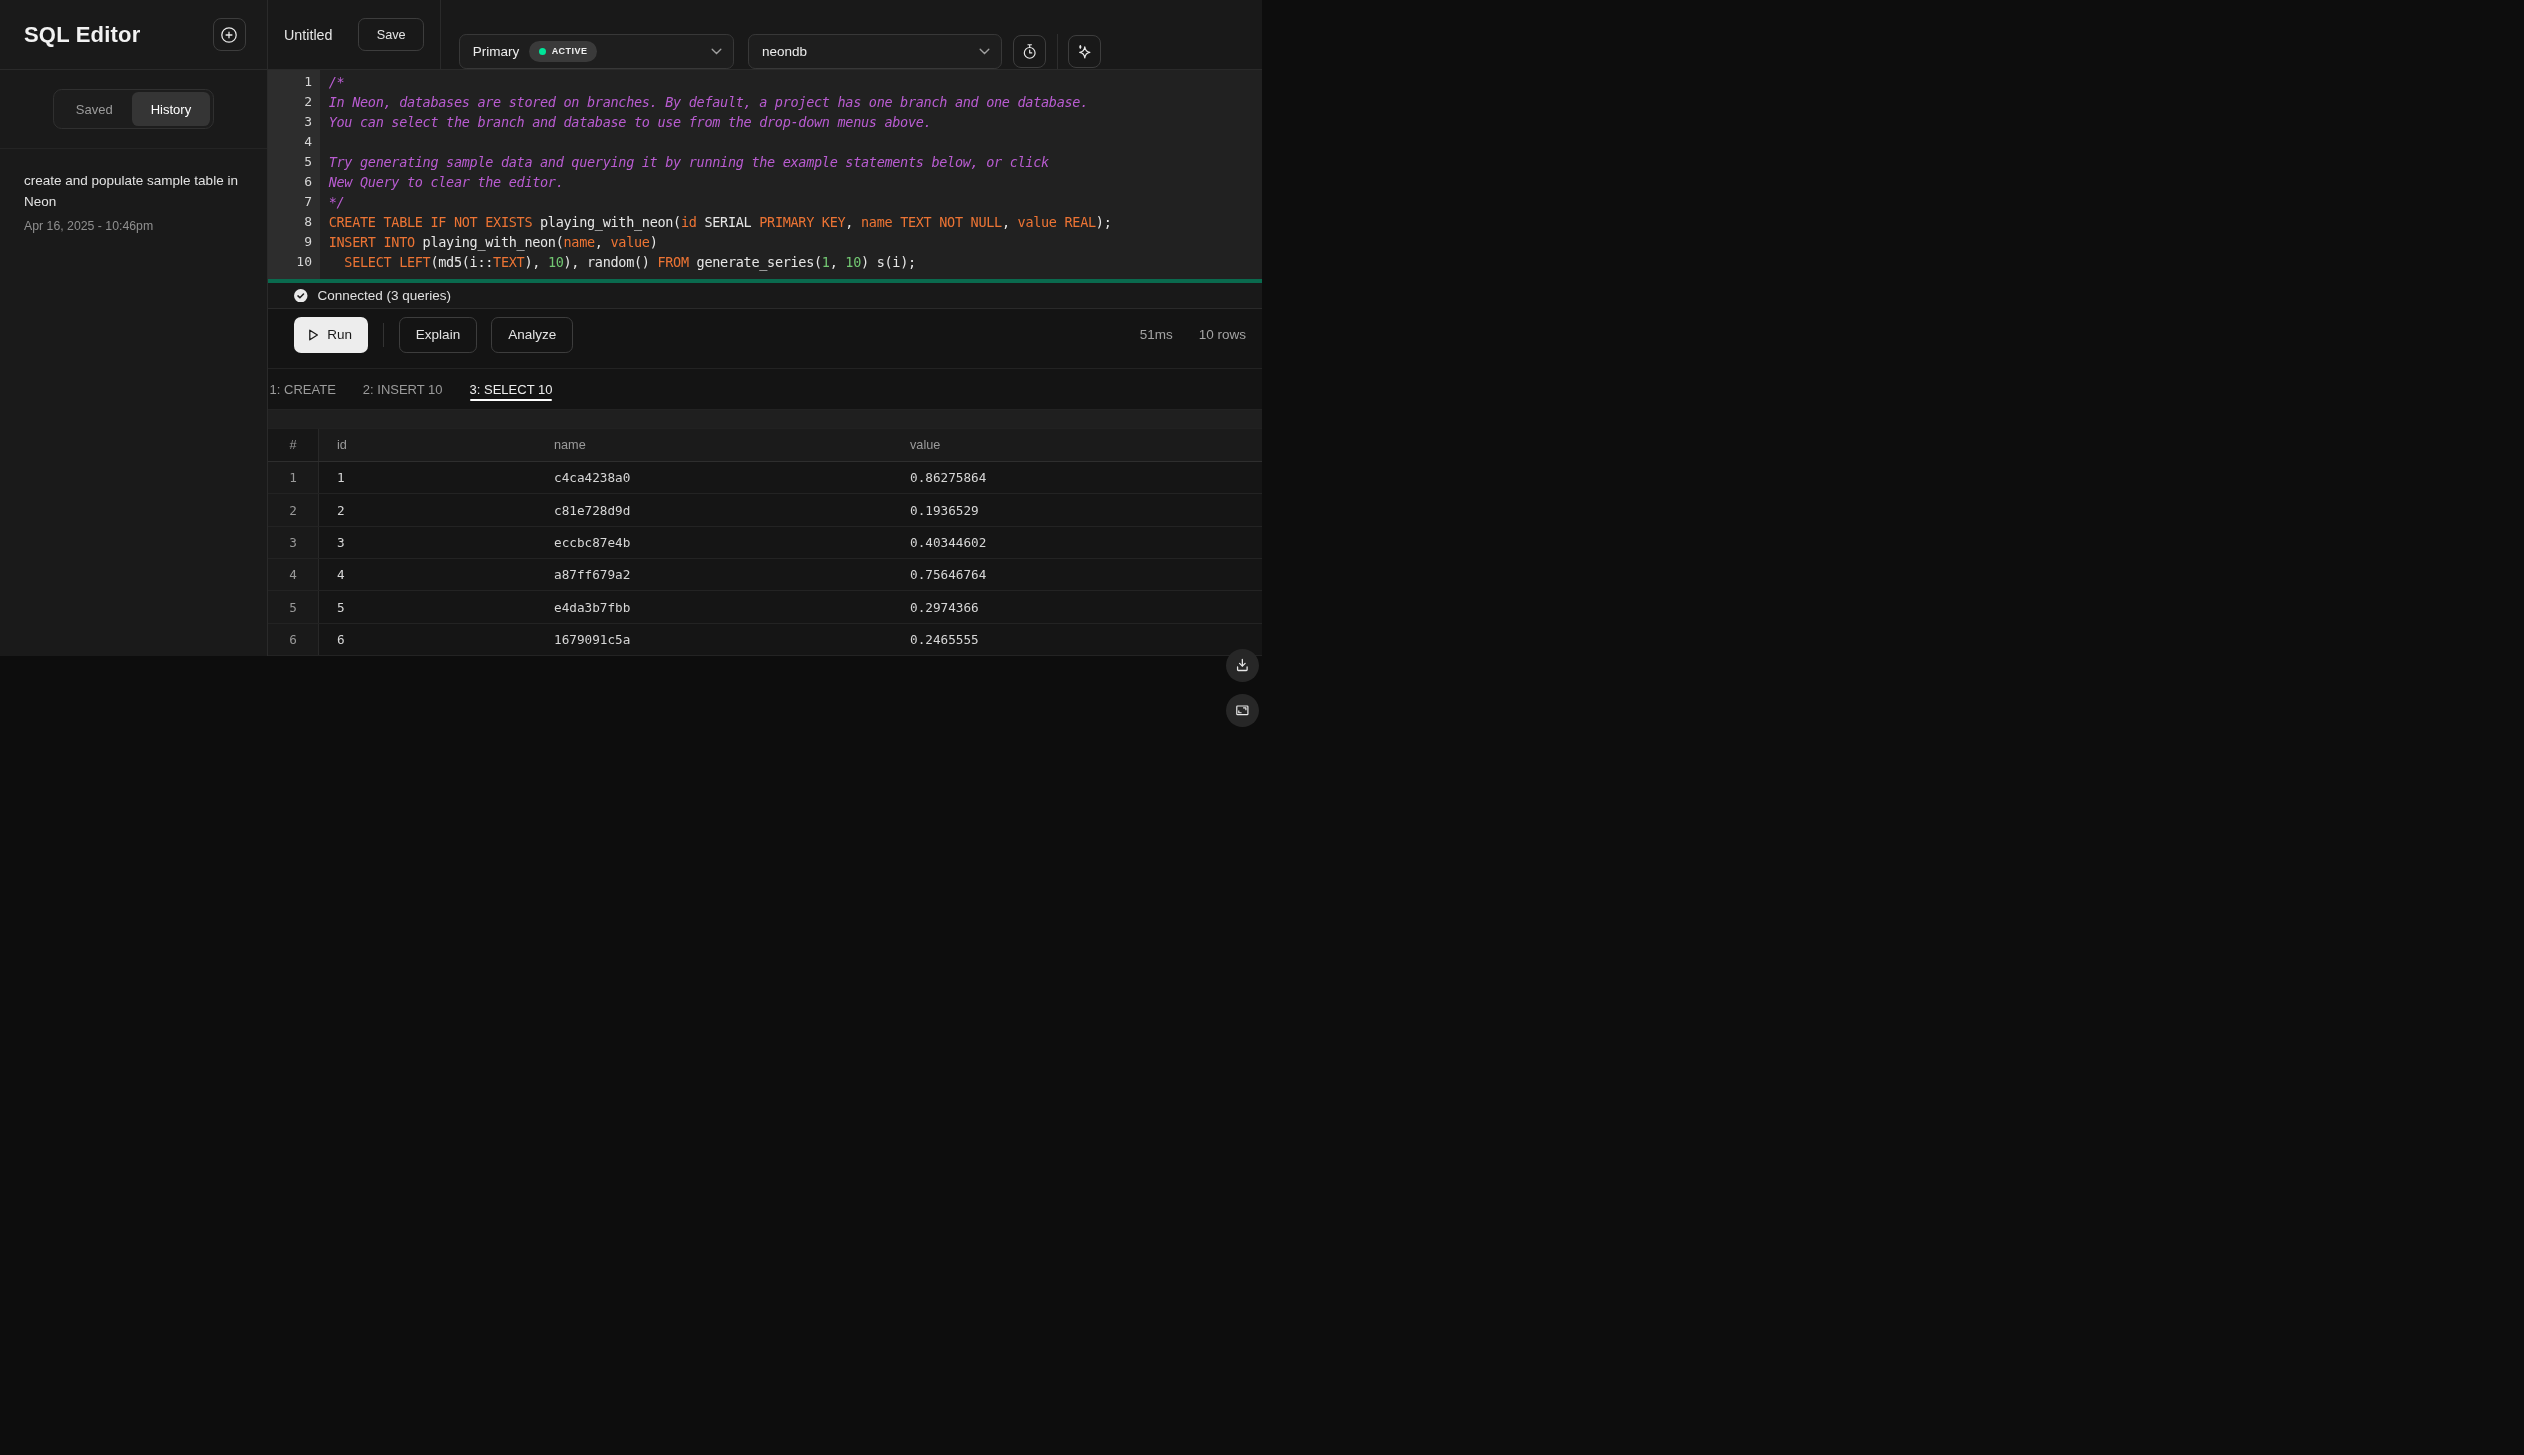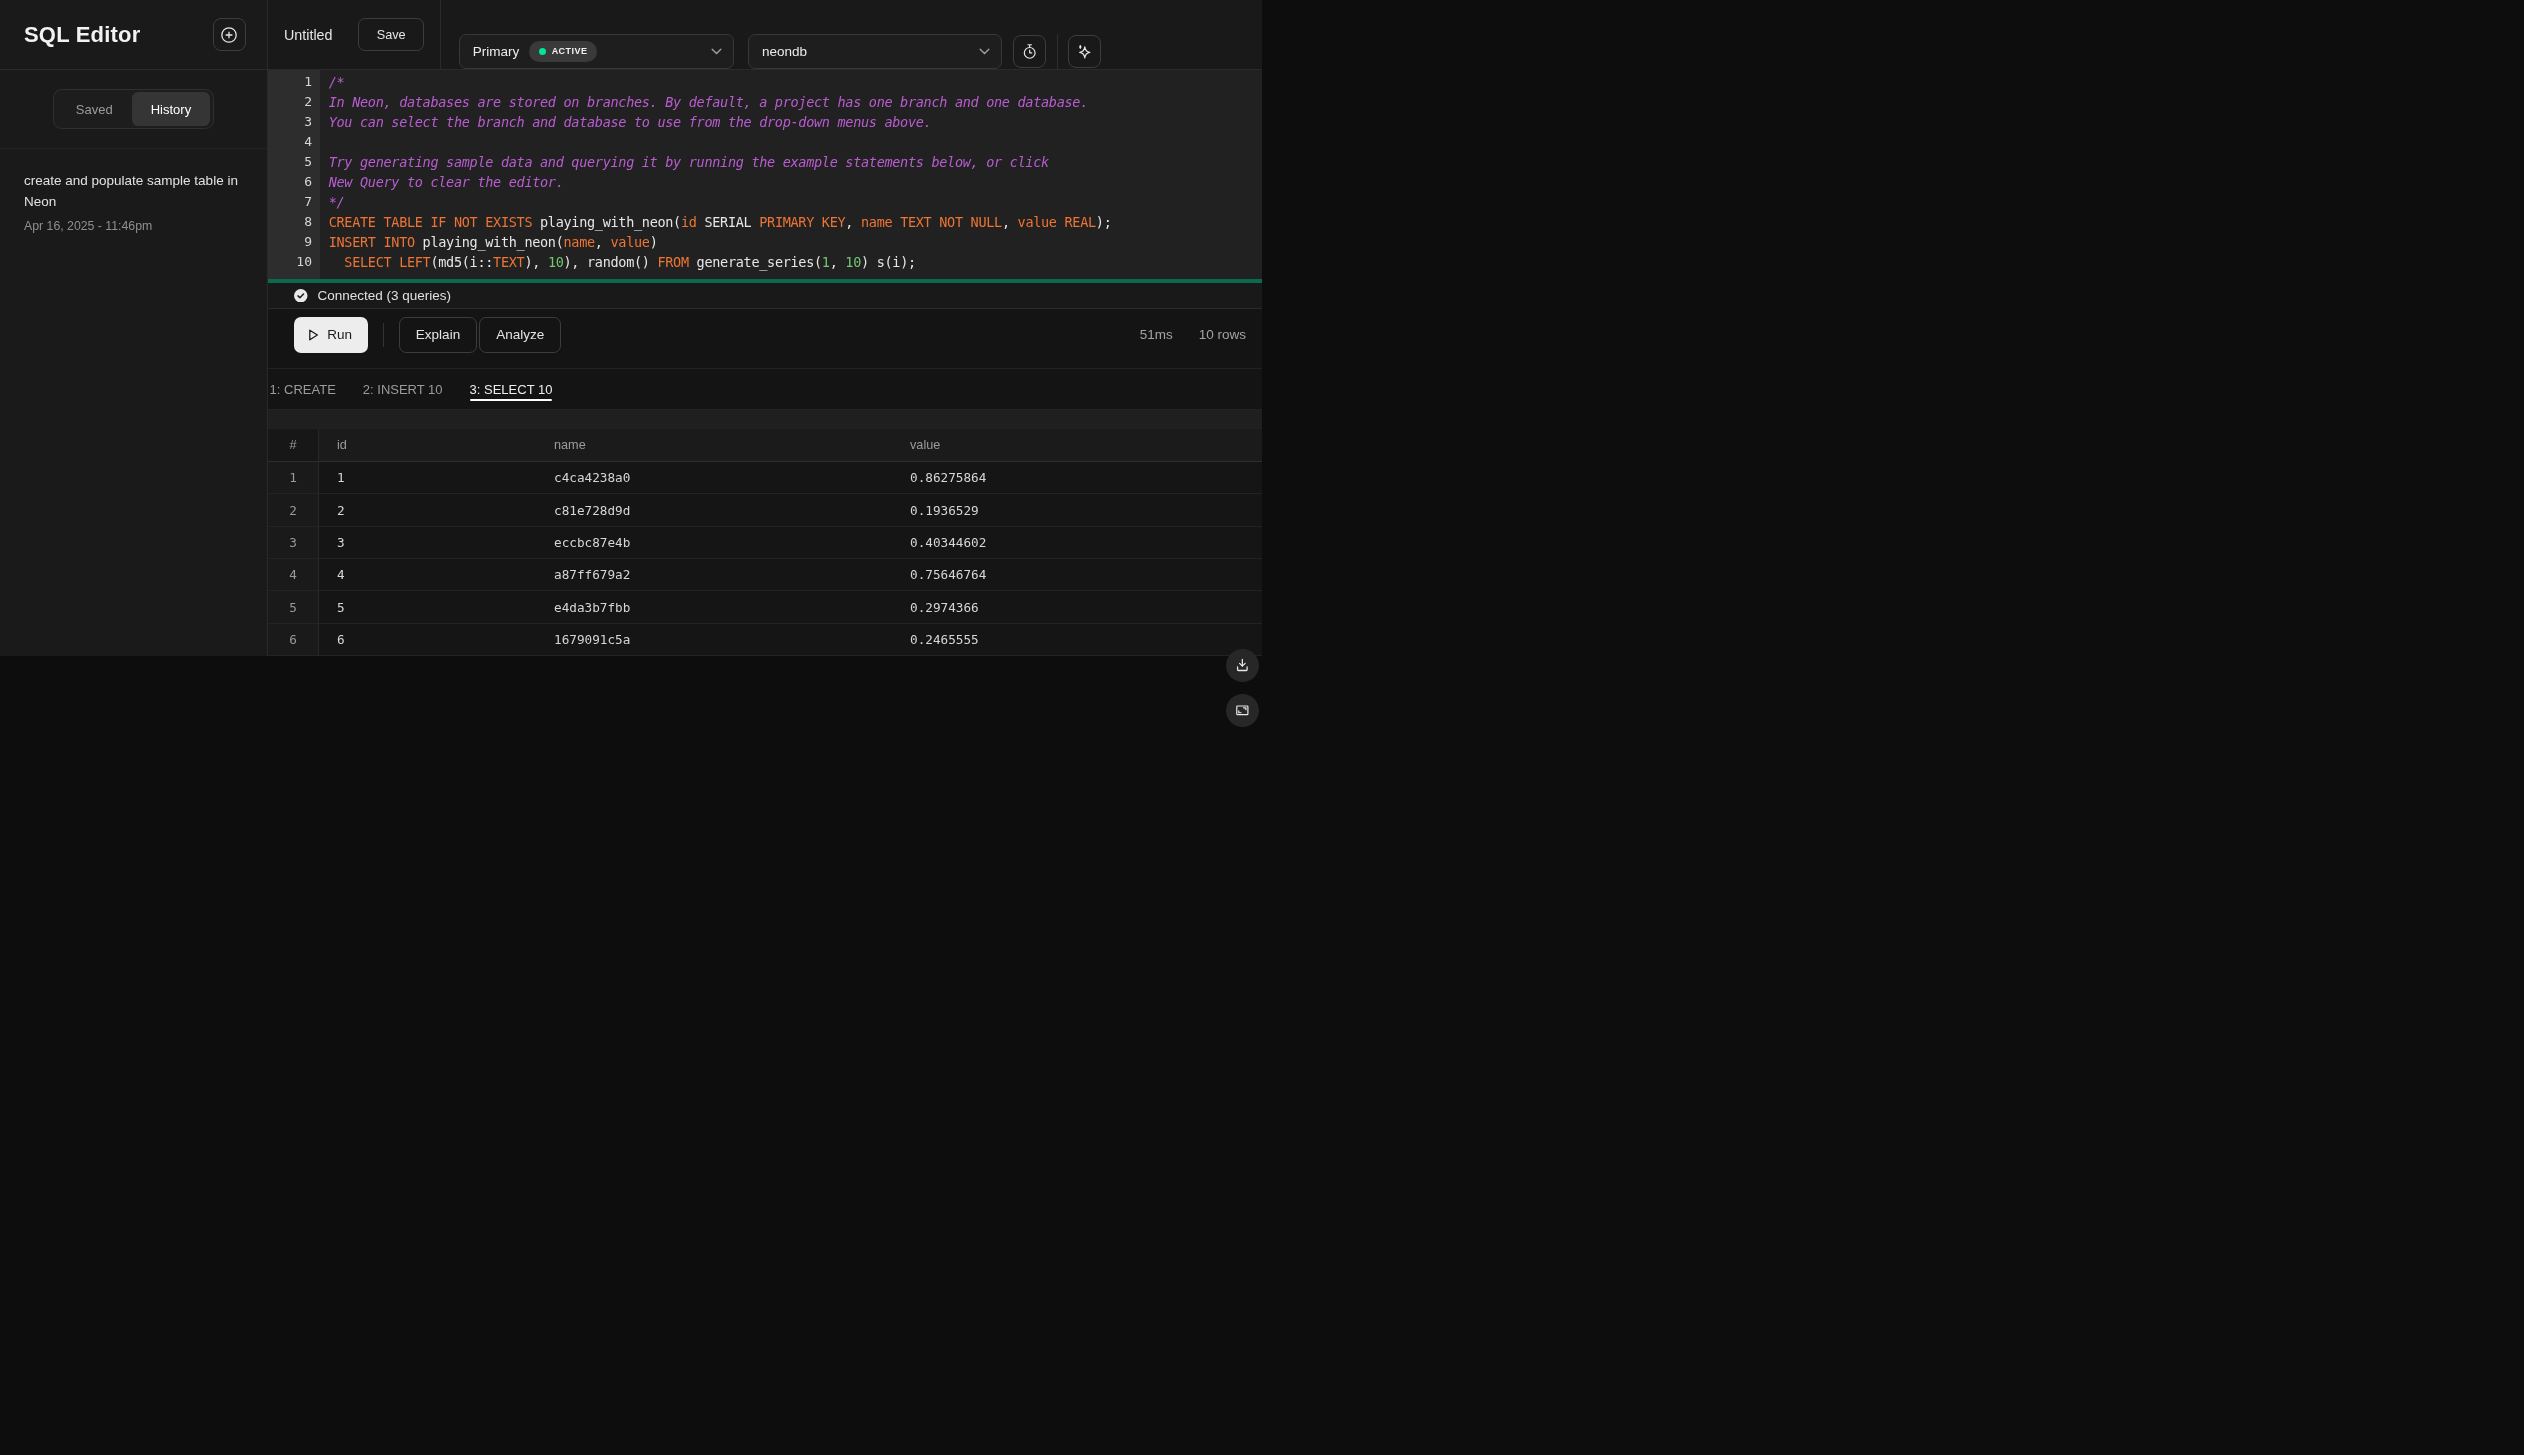--- a/index.html
+++ b/index.html
@@ -59,21 +59,21 @@
   .tok-num { color:#72c772; }
   .tok-plain { color:#e6e6e6; }
 
   
   .connected-row { height:26px; background:#191919; border-bottom:0.8px solid #2a2a2a; display:flex; align-items:center; padding-left:26px; gap:10px; }
   .connected-text { font-size:13.5px; color:#e0e0e0; }
   .run-row { height:60px; background:#141414; border-bottom:0.8px solid #232323; display:flex; align-items:center; padding:0 16px 8px 26px; }
   .run-btn { height:36px; padding:0 16px 0 11px; background:#ededed; border:none; border-radius:7.1px; display:flex; align-items:center; gap:6.3px; font-size:13.5px; font-weight:500; color:#1a1a1a; font-family:inherit; cursor:pointer; }
   .run-divider { width:0.8px; height:24px; background:#333333; margin:0 15px; }
   .ghost-btn { height:36px; padding:0 16px; background:transparent; border:0.8px solid #3d3d3d; border-radius:7.1px; font-size:13.5px; color:#e4e4e4; font-family:inherit; cursor:pointer; }
-  .ghost-btn + .ghost-btn { margin-left:2px; }
+  .ghost-btn + .ghost-btn { margin-left:14px; }
   .run-meta { margin-left:auto; display:flex; gap:26px; font-size:13.5px; color:#a3a3a3; }
 
   
   .tabs-row { height:41px; border-bottom:0.8px solid #232323; background:#141414; display:flex; align-items:stretch; padding-left:1.6px; }
   .rtab { display:flex; align-items:center; margin-right:27px; cursor:pointer; position:relative; font-size:13px; color:#9b9b9b; }
   .rtab.active { color:#ededed; }
   .rtab.active::after { content:""; position:absolute; left:0; right:0; bottom:8px; height:2.4px; background:#ffffff; border-radius:1.6px; }
 
   
   .results-gap { height:19px; background:#1f1f1f; border-bottom:0.8px solid #212121; }
@@ -110,21 +110,21 @@
     </div>
     <div class="sidebar-tabs-area">
       <div class="segmented">
         <div class="segment">Saved</div>
         <div class="segment active">History</div>
       </div>
     </div>
     <div class="history-list">
       <div class="history-item">
         <div class="history-item-title">create and populate sample table in Neon</div>
-        <div class="history-item-time">Apr 16, 2025 - 11:46pm</div>
+        <div class="history-item-time">Apr 16, 2025 - 10:46pm</div>
       </div>
     </div>
   </aside>
 
   <div class="main">
 
     <div class="topbar">
       <div class="query-name-wrap">
         <span class="query-name">Untitled</span>
         <button class="save-btn">Save</button>

